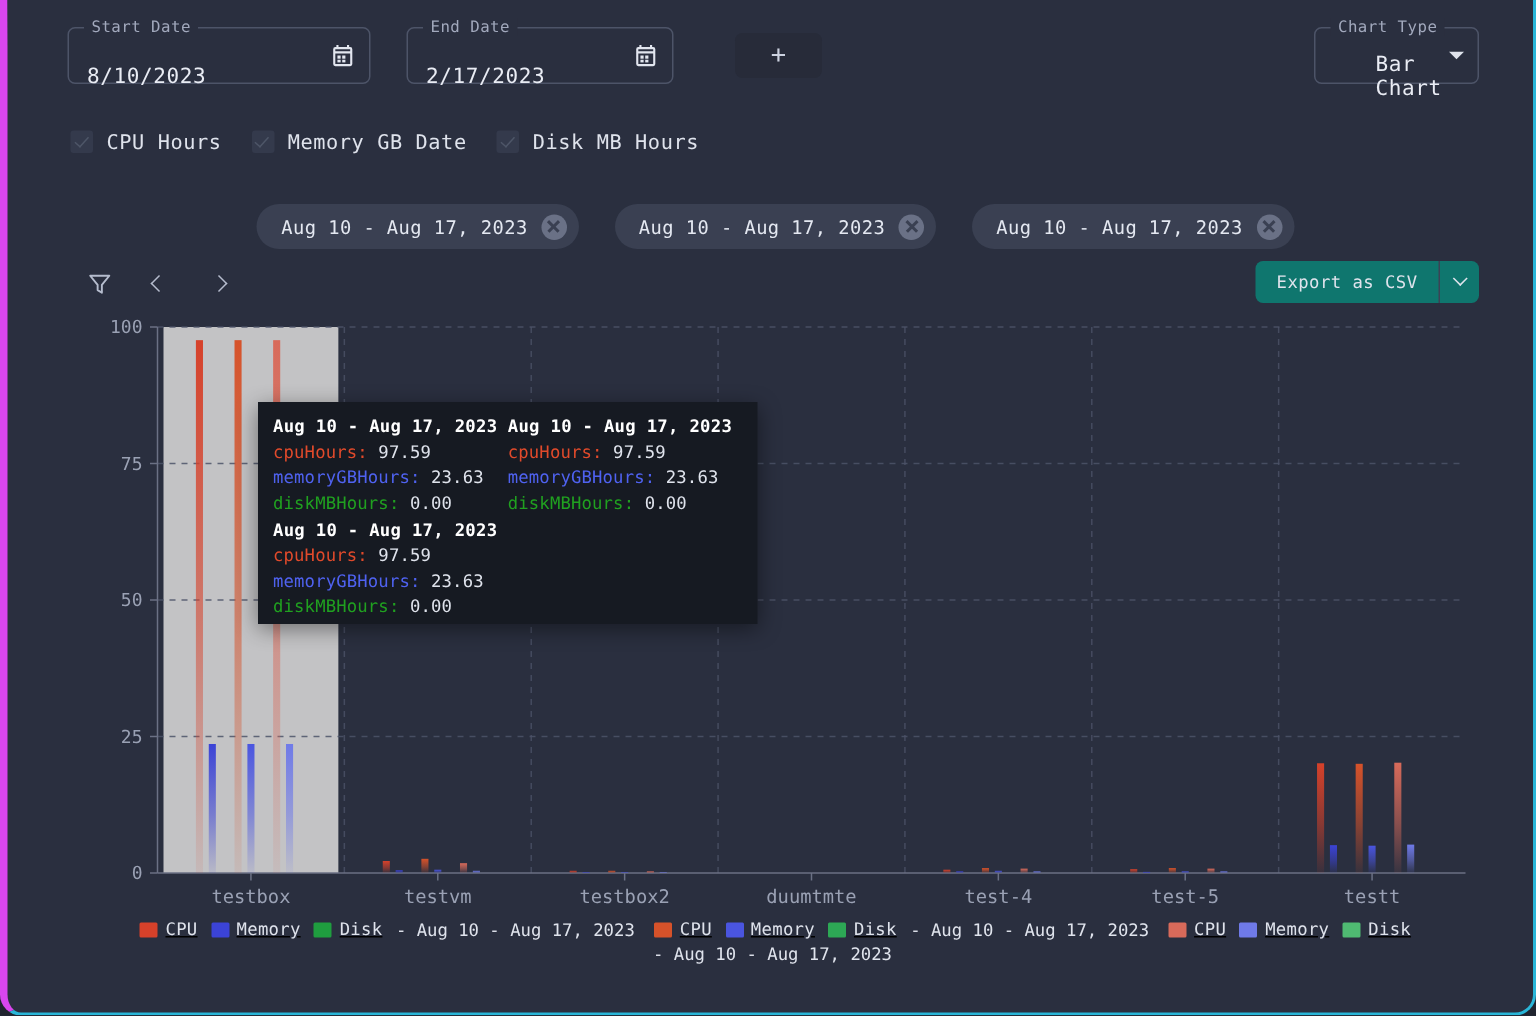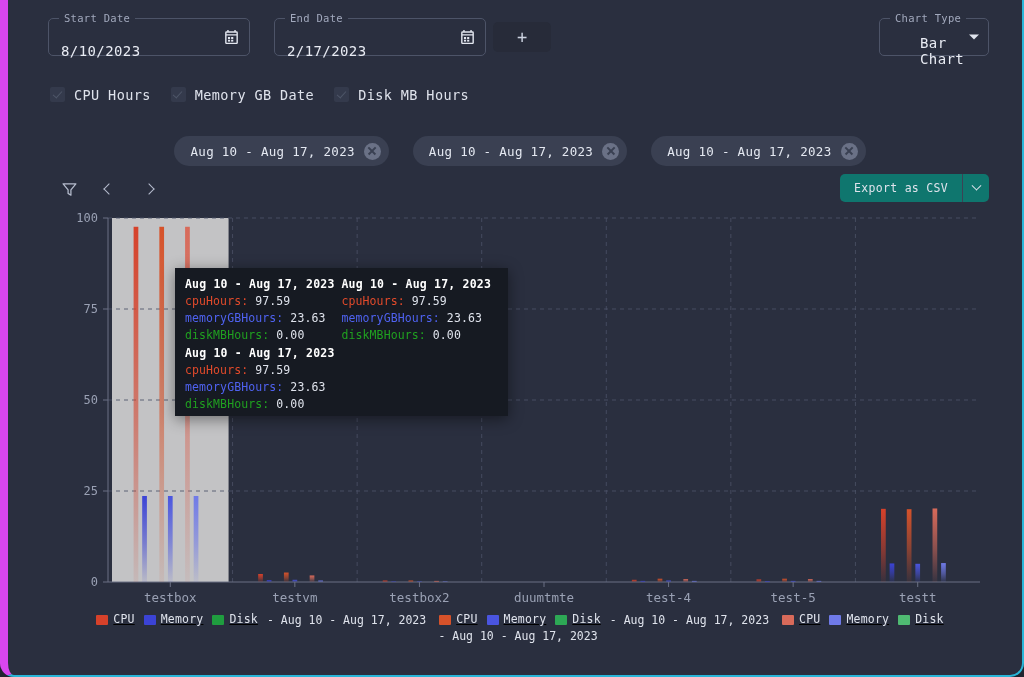--- a/index.html
+++ b/index.html
@@ -9,21 +9,21 @@
     background: #20242f;
     font-family: "DejaVu Sans Mono", "Liberation Mono", monospace;
     overflow: hidden;
   }
 
   #app {
     position: relative;
     width: 1024px; height: 677px;
     background: #2a2f3f;
     border-bottom: 2px solid #29b6d8;
-    border-left: 8px solid #d946ef;
+    border-left: 5px solid #d946ef;
     border-right: 2px solid #29b6d8;
     border-bottom-left-radius: 14px;
     border-bottom-right-radius: 14px;
     overflow: hidden;
   }
 
   
   .top-row {
     position: absolute; left: 0; top: 0; width: 1024px; height: 76px;
   }
@@ -47,21 +47,21 @@
     font-size: 14px; color: #e9ecf4; padding-left: 12px;
     letter-spacing: .4px;
     margin-top: 27px;
   }
   .cal-icon {
     position: absolute; right: 9px; top: 50%; transform: translateY(-50%);
     width: 17px; height: 17px; cursor: pointer;
   }
 
   #start-date-field { left: 40px; top: 18px; width: 202px; }
-  #end-date-field   { left: 266px; top: 18px; width: 212px; }
+  #end-date-field   { left: 266px; top: 18px; width: 178px; }
 
   #add-button {
     position: absolute; left: 485px; top: 22px;
     width: 58px; height: 30px;
     background: #272b39;
     border: none; border-radius: 5px;
     color: #ccd2e0; font-size: 17px; line-height: 28px;
     text-align: center; cursor: pointer;
     font-family: "DejaVu Sans Mono", monospace;
   }

